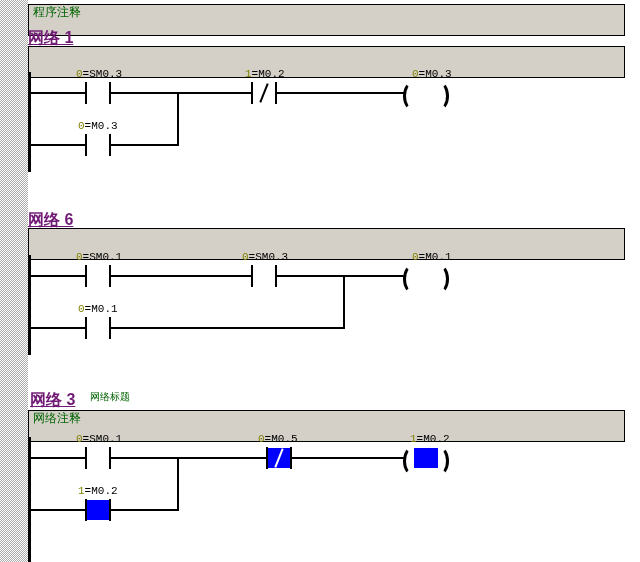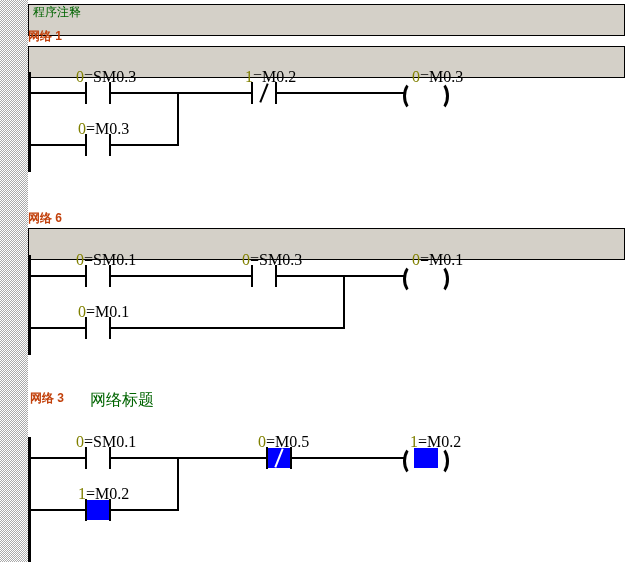--- a/index.html
+++ b/index.html
@@ -43,28 +43,29 @@
     line-height:15px;
     font-size:12px;
     color:#006400;
     padding-left:4px;
     white-space:nowrap;
     overflow:hidden;
   }
 
   .netlabel{
     position:absolute;
-    font-size:12px;
+    font-size:16px;
     font-weight:bold;
-    color:#c2410c;
-    white-space:nowrap;
+    color:#701a75;
+    white-space:nowrap;
+    text-decoration:underline;
   }
   .nettitle{
     position:absolute;
-    font-size:16px;
+    font-size:10px;
     color:#006400;
     white-space:nowrap;
     font-weight:normal;
   }
 
   
   .wire-h{position:absolute;height:2px;background:#000;}
   .wire-v{position:absolute;width:2px;background:#000;}
 
   
@@ -88,22 +89,22 @@
     border:3px solid #000;border-radius:50%;
   }
   .coil .paren.l{left:0;border-right-color:transparent;border-top-color:transparent;border-bottom-color:transparent;}
   .coil .paren.r{right:0;border-left-color:transparent;border-top-color:transparent;border-bottom-color:transparent;}
   .coil .fill{position:absolute;left:11px;top:2px;width:24px;height:20px;background:transparent;}
   .coil.on .fill{background:#0000ff;}
 
   
   .operand{
     position:absolute;
-    font-family:Liberation Serif, serif;
-    font-size:16px;
+    font-family:Liberation Mono, monospace;
+    font-size:11px;
     color:#000;
     white-space:nowrap;
     letter-spacing:0px;
   }
   .operand .val{color:#808000;}
 </style>
 </head>
 <body>
 
 <div id="gutter"></div>
@@ -186,20 +187,21 @@
     <span class="bar l"></span>
     <span class="fill"></span>
     <span class="bar r"></span>
   </div>
   <div class="operand" style="left:50px;top:303px;"><span class="val">0</span>=<span>M0.1</span></div>
   <div class="wire-h" style="left:83px;top:327px;width:234px;"></div>
   <div class="wire-v" style="left:315px;top:275px;height:54px;"></div>
 
   <div class="netlabel" style="left:2px;top:390px;">网络 3</div>
   <div class="nettitle" style="left:62px;top:390px;">网络标题</div>
+  <div class="cmtbar" style="left:0px;top:410px;width:597px;">网络注释</div>
 
   <div class="rail" style="top:437px;height:125px;"></div>
 
   <div class="wire-h" style="left:2px;top:457px;width:57px;"></div>
   <div class="contact" style="left:57px;top:447px;">
     <span class="bar l"></span>
     <span class="fill"></span>
     <span class="bar r"></span>
   </div>
   <div class="operand" style="left:48px;top:433px;"><span class="val">0</span>=<span>SM0.1</span></div>

